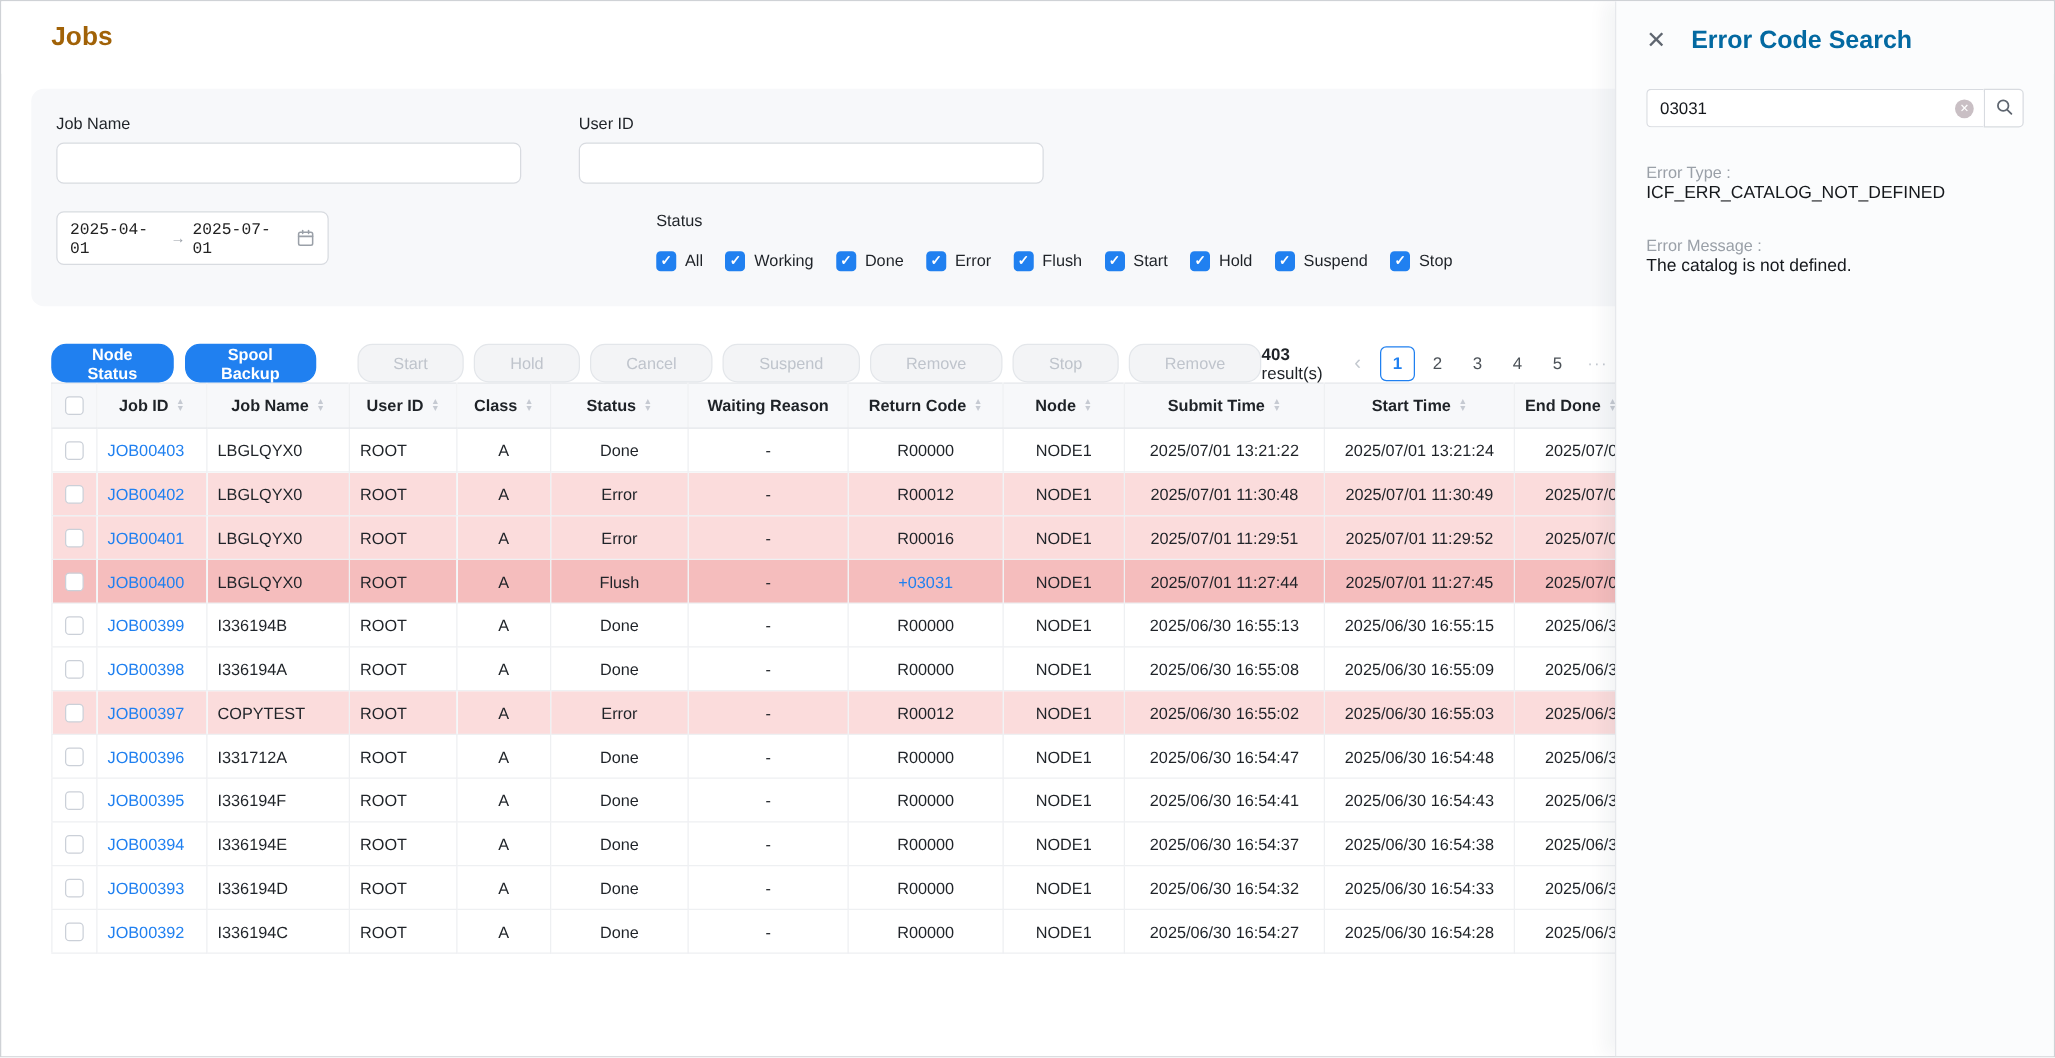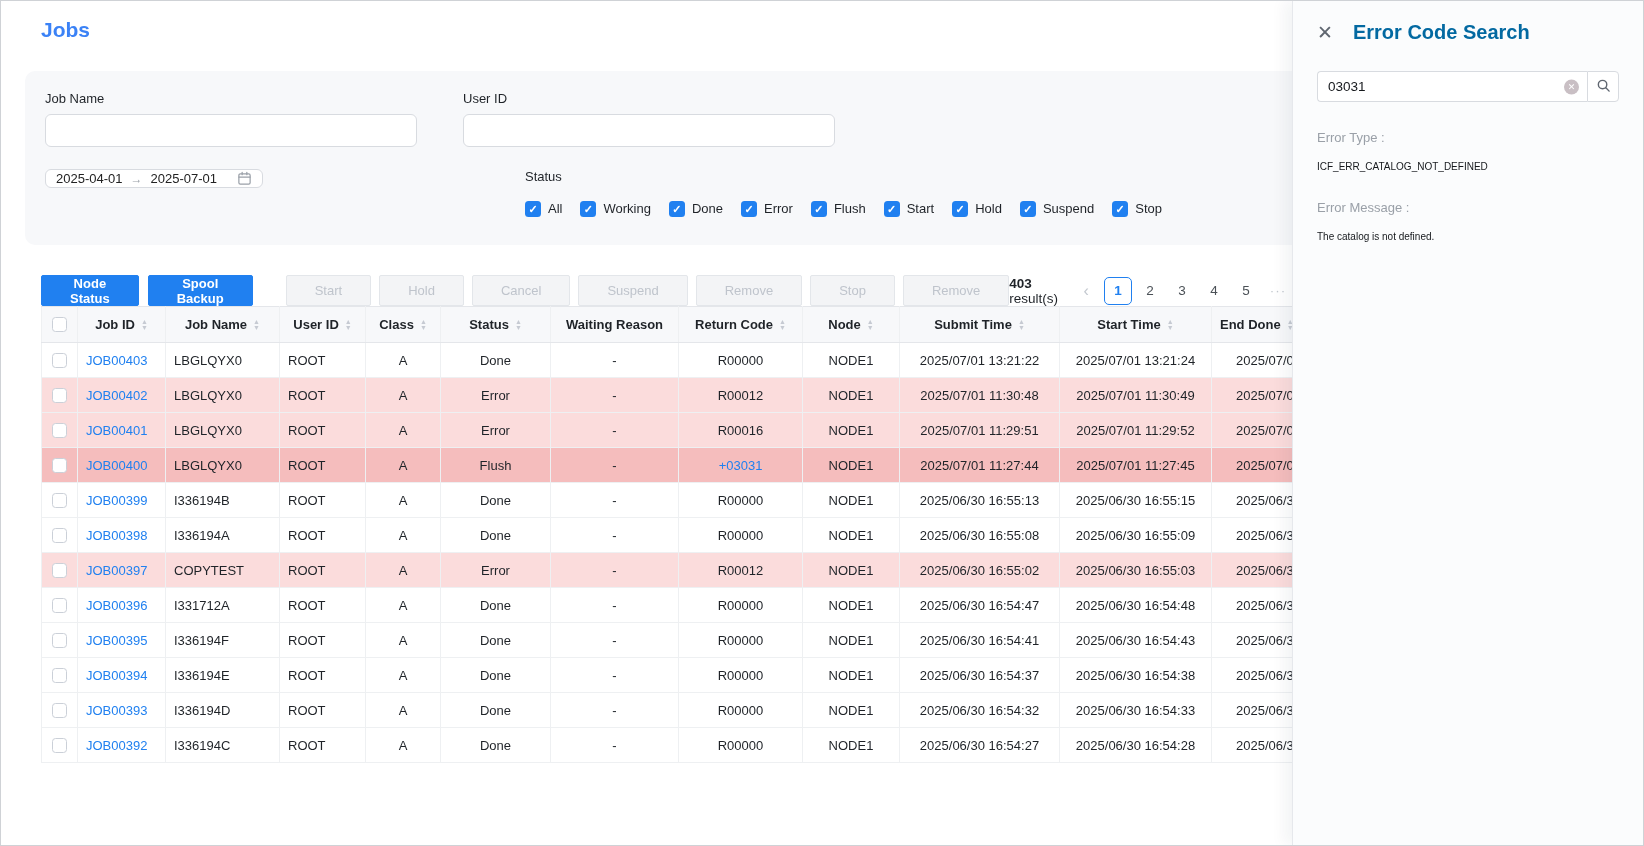--- a/index.html
+++ b/index.html
@@ -6,41 +6,41 @@
     --accent:#2080f0;
     --error-row:#fbdcdc;
     --error-row-selected:#f5bdbd;
   }
   html,body{margin:0;padding:0;}
   body{font-family:"Liberation Sans",sans-serif;background:#fff;}
   .app{position:relative;width:1644px;height:846px;overflow:hidden;background:#fff;border:1px solid #cfd2d6;box-sizing:border-box;}
 
   
   .topbar{height:58px;display:flex;align-items:center;padding:0 40px;background:#fff;}
-  .page-title{font-size:21px;font-weight:700;color:#3b82f6;margin:0;}
+  .page-title{font-size:21px;font-weight:700;color:#a16207;margin:0;}
 
   
   .filter-card{margin:12px 24px 0;background:#f7f8fa;border-radius:10px;padding:20px;}
   .filter-row{display:grid;grid-template-columns:repeat(3,372px);column-gap:46px;}
   .f-label{display:block;font-size:13px;color:#1f2328;margin-bottom:8px;font-weight:500;}
   .req{color:#e5484d;margin-left:3px;font-weight:700;}
   .text-input{width:100%;height:33px;box-sizing:border-box;border:1px solid #d8dbe0;border-radius:6px;padding:0 10px;font-size:13px;color:#222;background:#fff;outline:none;font-family:inherit;}
   .filter-row2{display:flex;margin-top:22px;}
   .date-field{width:480px;}
-  .date-range{width:218px;height:19px;box-sizing:border-box;border:1px solid #d8dbe0;background:#fff;border-radius:6px;display:flex;align-items:center;padding:0 10px;gap:8px;font-size:13px;color:#222;cursor:pointer;}
+  .date-range{width:218px;height:43px;box-sizing:border-box;border:1px solid #d8dbe0;background:#fff;border-radius:6px;display:flex;align-items:center;padding:0 10px;gap:8px;font-size:13px;color:#222;cursor:pointer;font-family:Liberation Mono, monospace;}
   .date-arrow{color:#9aa0a8;font-size:12px;}
   .cal{margin-left:auto;display:flex;align-items:center;}
   .cb-row{display:flex;gap:18px;align-items:center;height:33px;flex-wrap:nowrap;}
   .cb-item{display:flex;align-items:center;gap:7px;font-size:13px;color:#1f2328;cursor:pointer;white-space:nowrap;}
   .cb-box{width:16px;height:16px;border-radius:3.5px;background:var(--accent);color:#fff;font-size:11px;line-height:16px;text-align:center;font-weight:700;flex:0 0 auto;}
 
   
   .table-section{margin:30px 0 0 40px;}
   .toolbar{display:flex;align-items:center;width:1253px;}
-  .btn{height:31px;border-radius:2px;font-size:13px;font-family:inherit;cursor:pointer;padding:0 28px;}
+  .btn{height:31px;border-radius:12px;font-size:13px;font-family:inherit;cursor:pointer;padding:0 28px;}
   .btn-primary{background:var(--accent);border:1px solid var(--accent);color:#fff;font-weight:600;margin-right:9px;}
   .btn-group{display:flex;align-items:center;}
   .actions{margin-left:24px;gap:8px;}
   .btn-disabled{background:#f3f4f6;border:1px solid #e3e6ea;color:#bfc4cc;cursor:default;}
   .toolbar-right{margin-left:auto;display:flex;align-items:center;}
   .results{font-size:13.5px;color:#1f2328;margin-right:10px;}
   .results b{font-weight:700;}
   .pagination{display:flex;align-items:center;}
   .page-item{min-width:28px;height:28px;box-sizing:border-box;display:flex;align-items:center;justify-content:center;font-size:13.5px;color:#4b5157;margin-left:4px;border-radius:5px;cursor:pointer;}
   .page-item.active{border:1.5px solid var(--accent);color:var(--accent);font-weight:600;background:#fff;}
@@ -68,21 +68,21 @@
   .panel{position:absolute;top:0;right:0;bottom:0;width:351px;background:#fbfcfd;border-left:1px solid #e6e8ec;box-shadow:-8px 0 14px rgba(20,30,50,.05);padding:0 24px;box-sizing:border-box;z-index:10;}
   .panel-header{display:flex;align-items:center;gap:20px;height:58px;margin-top:2px;}
   .close{font-size:19px;color:#5f6670;cursor:pointer;line-height:1;}
   .panel-title{font-size:20px;font-weight:700;color:#0369a1;margin:0;}
   .search-row{display:flex;margin-top:10px;}
   .search-wrap{position:relative;flex:1;}
   .search-input{width:100%;height:31px;box-sizing:border-box;border:1px solid #d8dbe0;border-right:none;border-radius:4px 0 0 4px;padding:0 30px 0 10px;font-size:13.5px;color:#15181c;background:#fff;outline:none;font-family:inherit;}
   .clear{position:absolute;right:8px;top:50%;transform:translateY(-50%);width:15px;height:15px;border-radius:50%;background:#c9bfc4;color:#fff;font-size:9px;line-height:15px;text-align:center;cursor:pointer;}
   .search-btn{width:32px;height:31px;border:1px solid #d8dbe0;border-radius:0 4px 4px 0;background:#fff;display:flex;align-items:center;justify-content:center;cursor:pointer;padding:0;}
   .meta-label{margin-top:28px;font-size:13px;color:#9aa0a8;}
-  .meta-value{margin-top:16px;font-size:10px;color:#15181c;}
+  .meta-value{font-size:14px;color:#15181c;}
 </style>
 </head>
 <body>
 
 <div class="app">
 
   <header class="topbar">
     <h1 class="page-title">Jobs</h1>
   </header>
 

